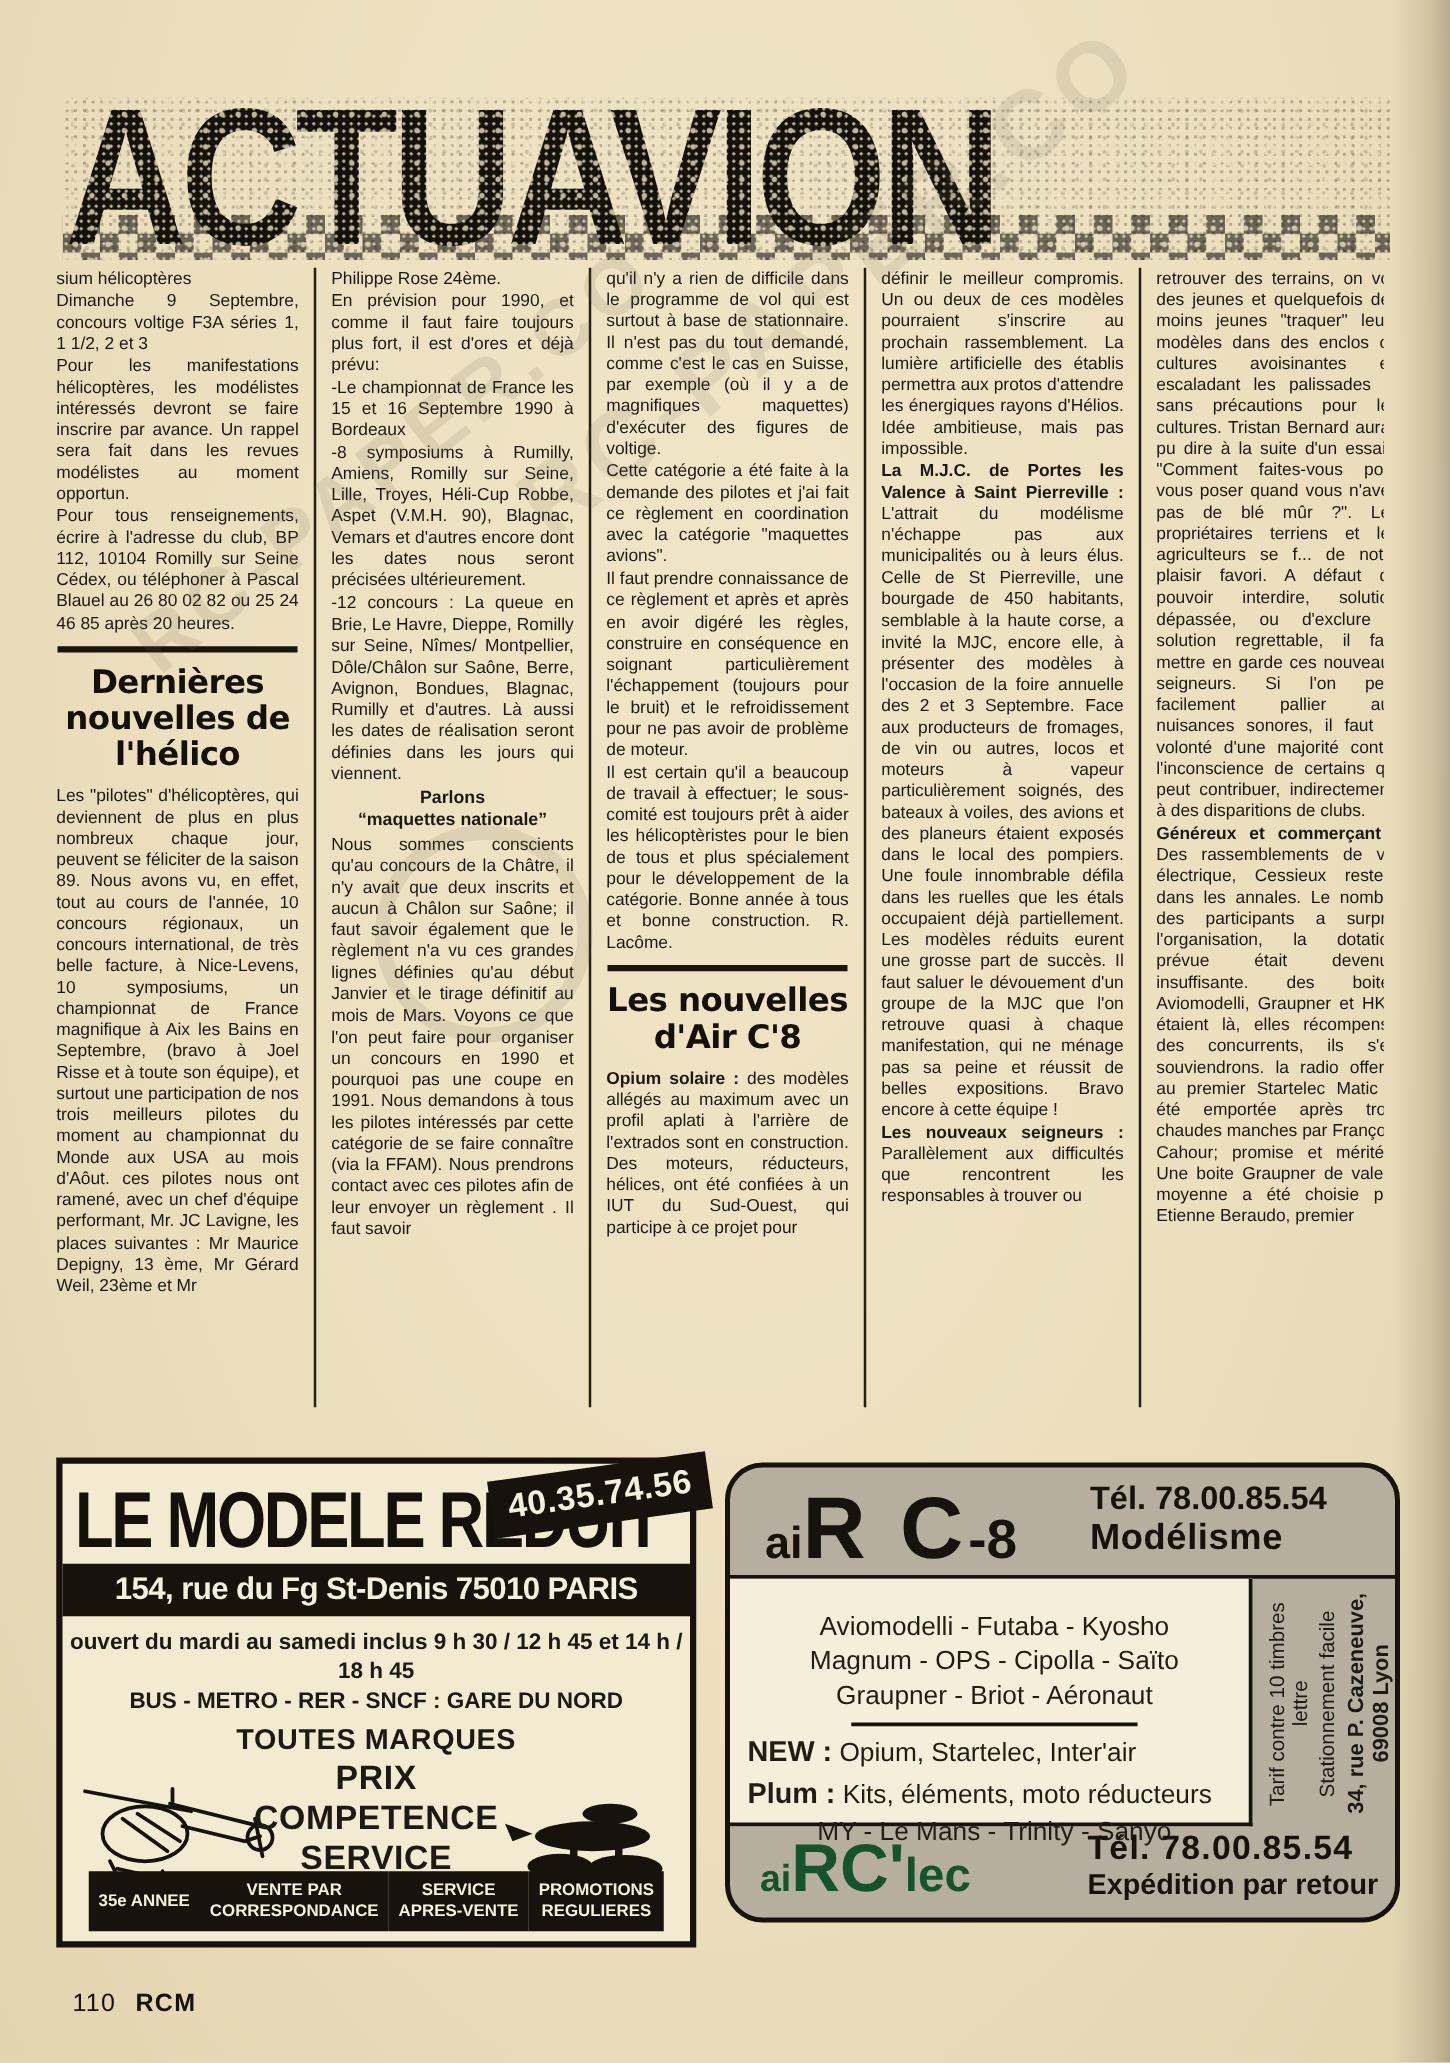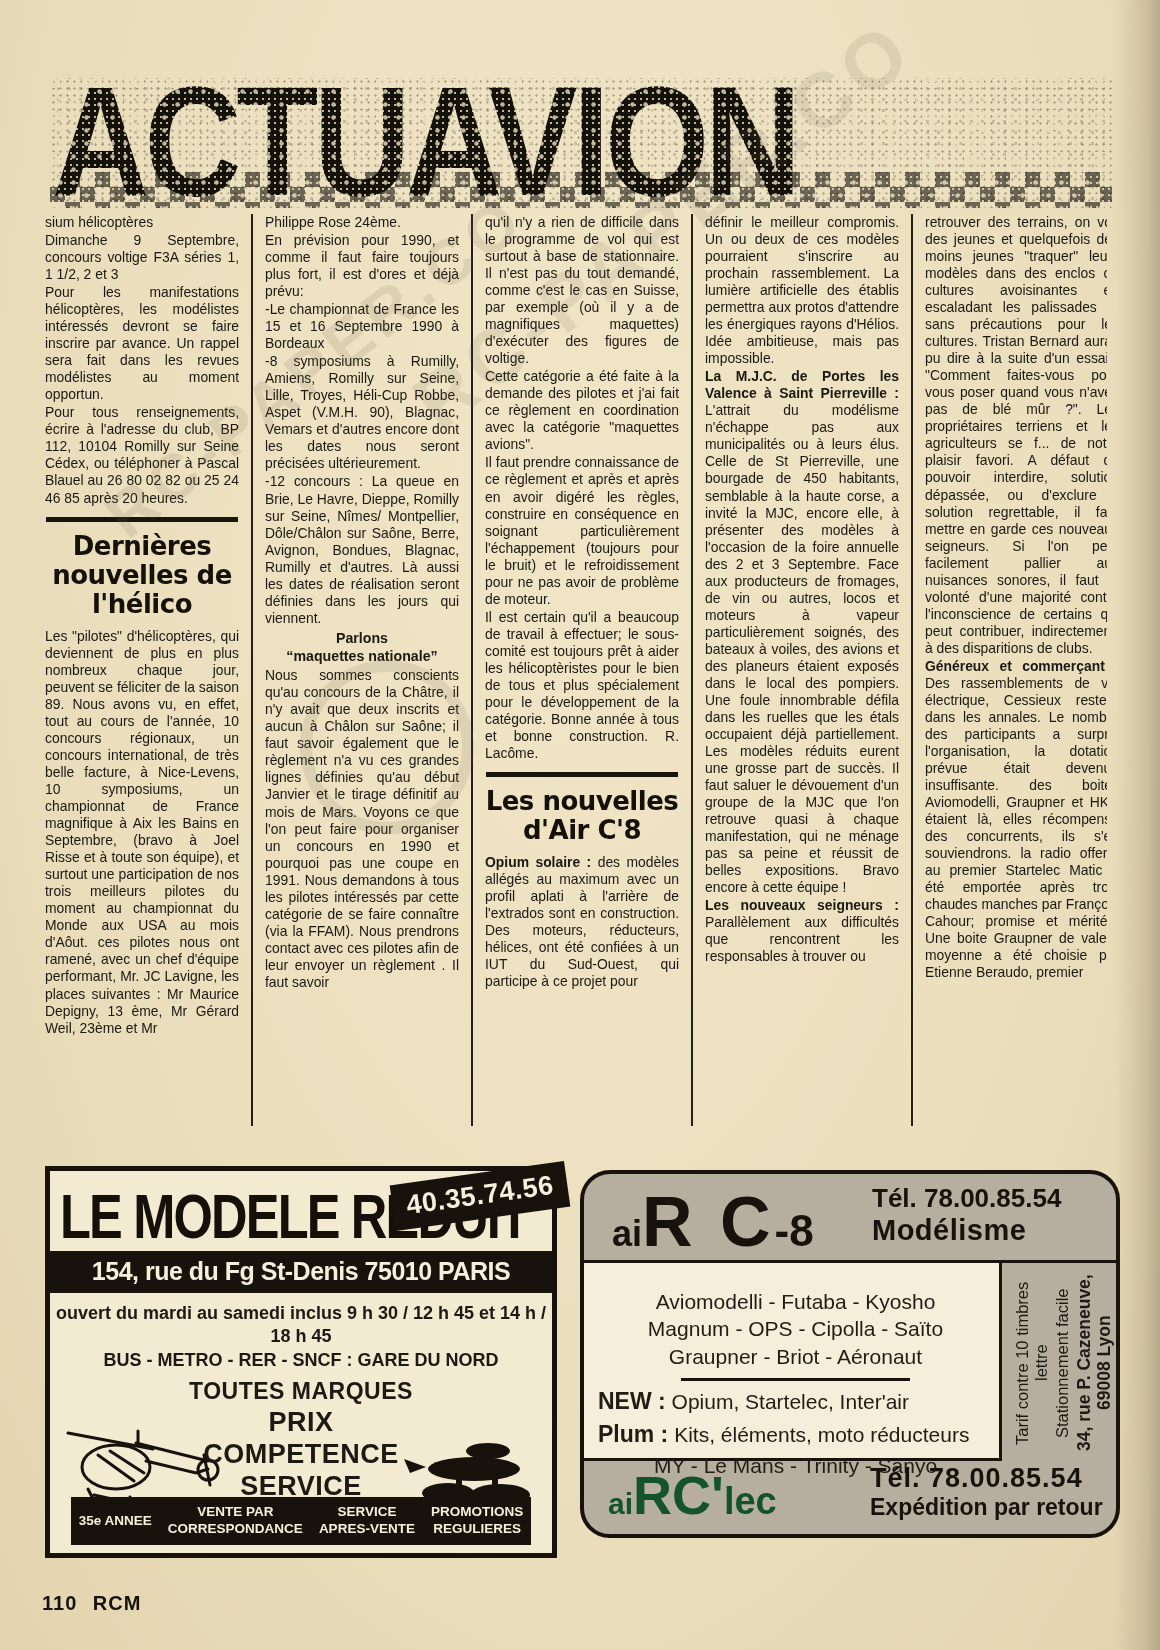--- a/index.html
+++ b/index.html
@@ -167,21 +167,21 @@
   .airclec-logo .lg{font-size:54px;font-weight:900;}
   .airclec-logo .md{font-size:38px;font-weight:900;}
   .airclec-right{position:absolute;left:286px;bottom:12px;font-weight:bold;color:#17130c;line-height:1.2;}
   .airclec-tel{font-size:27px;letter-spacing:1px;}
   .airclec-note{font-size:23px;}
   
   .page-footer{
     position:absolute;left:42px;top:1592px;z-index:2;
     font-size:20px;color:#17130c;
   }
-  .page-footer .num{font-weight:bold;letter-spacing:1px;}
+  .page-footer .num{font-weight:normal;letter-spacing:1px;margin-left:16px;}
   .page-footer .mag{font-weight:900;letter-spacing:1px;margin-left:10px;}
   svg .ln{fill:none;stroke:#17130c;stroke-width:3;stroke-linecap:round;}
 </style>
 </head>
 <body>
 
 <div class="page">
 
   <div class="banner">
     <div class="banner-dots"></div>

